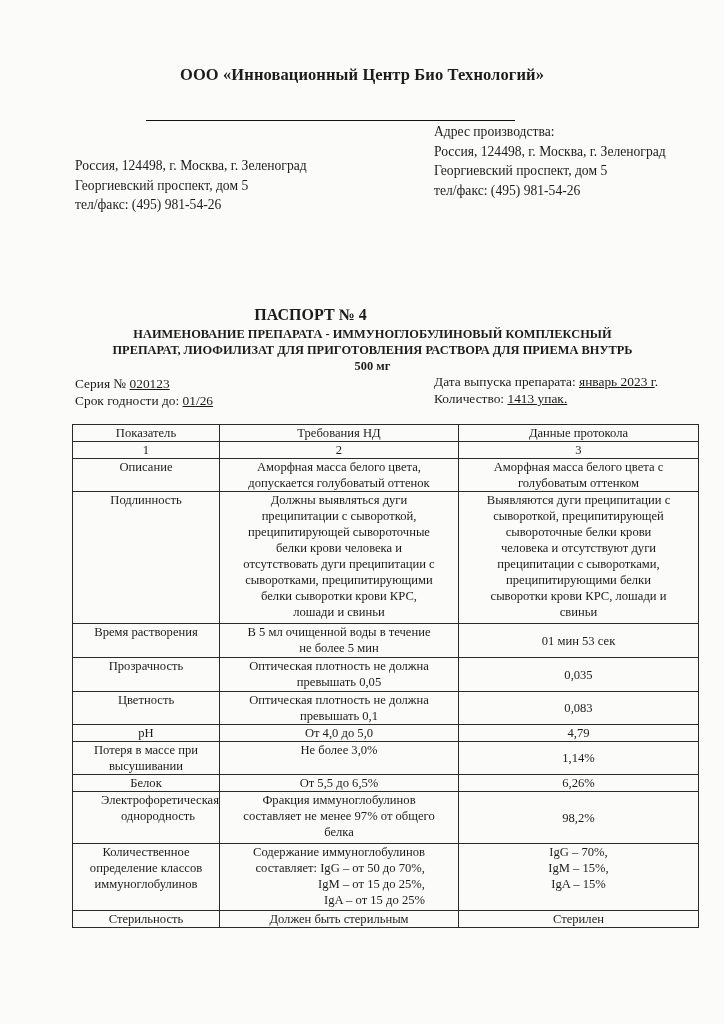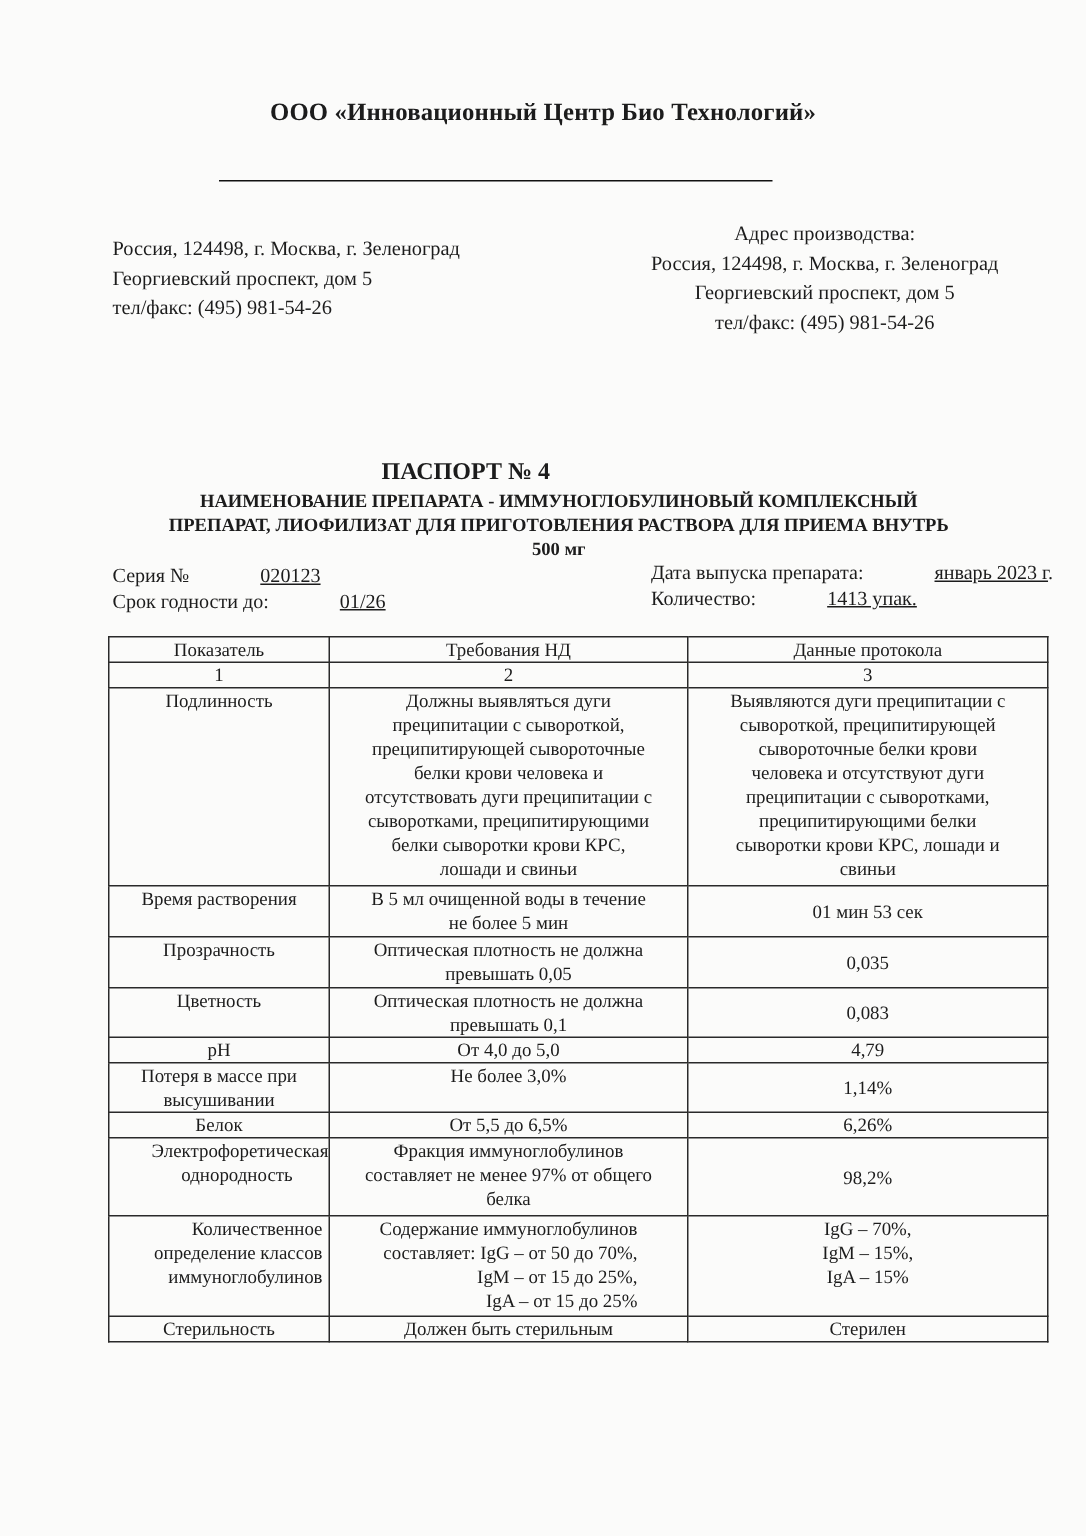--- a/index.html
+++ b/index.html
@@ -10,31 +10,31 @@
     color: #1c1c1c;
   }
   .abs { position: absolute; }
   .company {
     left: 0; width: 724px; top: 65px; text-align: center;
     font-size: 16.5px; font-weight: bold; letter-spacing: 0.1px;
   }
   .rule { left: 146px; top: 120px; width: 369px; height: 0; border-top: 1.5px solid #111; }
   .addr { font-size: 13.6px; line-height: 19.5px; }
   .addr-left { left: 75px; top: 156px; }
-  .addr-right { left: 434px; top: 146px; text-align: center; }
+  .addr-right { left: 434px; top: 122px; }
   .addr div { white-space: nowrap; }
 
   .passport-title { left: 0; width: 621px; top: 306px; text-align: center; font-size: 16px; font-weight: bold; }
   .prod-name { left: 60px; width: 625px; top: 326px; text-align: center; font-size: 12.4px; font-weight: bold; line-height: 16px; }
   .prod-name div { white-space: nowrap; }
 
   .meta { font-size: 13.4px; line-height: 17px; white-space: nowrap; }
   .meta-left { left: 75px; top: 375px; }
   .meta-right { left: 434px; top: 373px; }
-  .u { text-decoration: underline; margin-left: 44px; }
+  .u { text-decoration: underline; }
 
   table.spec {
     position: absolute; left: 72px; top: 424px; width: 626px;
     border-collapse: collapse; table-layout: fixed;
     font-size: 12.6px; line-height: 16px;
   }
   table.spec col.c1 { width: 147px; }
   table.spec col.c2 { width: 239px; }
   table.spec col.c3 { width: 240px; }
   table.spec td {
@@ -91,20 +91,33 @@
       <td>Требования НД</td>
       <td>Данные протокола</td>
     </tr>
     <tr>
       <td>1</td>
       <td>2</td>
       <td>3</td>
     </tr>
   </thead>
   <tbody id="spec-body">
+      <tr style="height: 32px;">
+        <td>
+          <div>Описание</div>
+        </td>
+        <td>
+          <div>Аморфная масса белого цвета,</div>
+          <div>допускается голубоватый оттенок</div>
+        </td>
+        <td>
+          <div>Аморфная масса белого цвета с</div>
+          <div>голубоватым оттенком</div>
+        </td>
+      </tr>
       <tr style="height: 132px;">
         <td>
           <div>Подлинность</div>
         </td>
         <td>
           <div>Должны выявляться дуги</div>
           <div>преципитации с сывороткой,</div>
           <div>преципитирующей сывороточные</div>
           <div>белки крови человека и</div>
           <div>отсутствовать дуги преципитации с</div>
@@ -201,21 +214,21 @@
         <td>
           <div>Фракция иммуноглобулинов</div>
           <div>составляет не менее 97% от общего</div>
           <div>белка</div>
         </td>
         <td class="mid">
           <div>98,2%</div>
         </td>
       </tr>
       <tr style="height: 67px;">
-        <td style="vertical-align: top; text-align: right;">
+        <td style="vertical-align: top;">
           <div>Количественное</div>
           <div>определение классов</div>
           <div>иммуноглобулинов</div>
         </td>
         <td><div class="req-list"><div style="text-align: center;">Содержание иммуноглобулинов</div><div>составляет: IgG – от 50 до 70%,</div><div>IgM – от 15 до 25%,</div><div>IgA – от 15 до 25%</div></div></td>
         <td>
           <div>IgG – 70%,</div>
           <div>IgM – 15%,</div>
           <div>IgA – 15%</div>
         </td>

